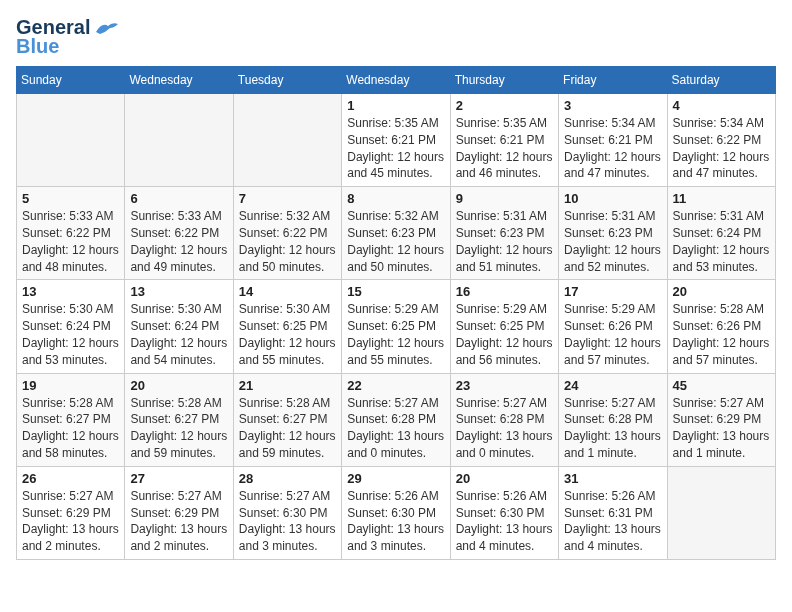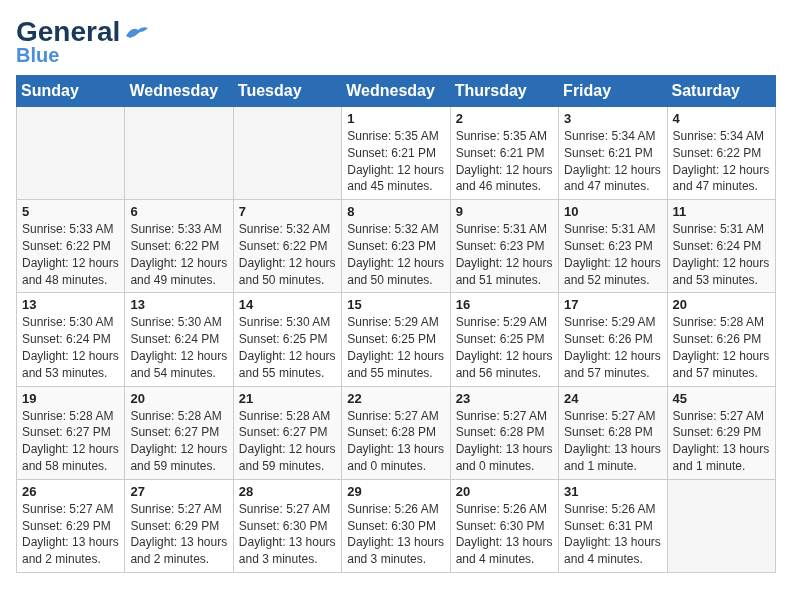--- a/index.html
+++ b/index.html
@@ -41,22 +41,22 @@
     table {
       width: 100%;
       border-collapse: collapse;
       font-size: 11px;
     }
     thead tr th {
       background: #2a6db5;
       color: #fff;
       padding: 6px 4px;
       text-align: left;
-      font-weight: bold;
-      font-size: 16px;
+      font-weight: normal;
+      font-size: 12px;
       border: 1px solid #2a6db5;
     }
     tbody tr td {
       border: 1px solid #ccc;
       vertical-align: top;
       padding: 4px 5px;
       height: 80px;
       width: calc(100% / 7);
     }
     tbody tr td.empty {
@@ -80,21 +80,21 @@
     tbody tr:nth-child(even) td:not(.empty) {
       background: #f9f9f9;
     }
   </style>
 </head>
 <body>
 
 <div class="header">
   <div class="logo">
     <div class="logo-line1">
-      <span style="font-size:28px;font-weight:bold;color:#1a3a5c;">General</span>
+      <span style="font-size:20px;font-weight:bold;color:#1a3a5c;">General</span>
       <svg width="28" height="18" viewBox="0 0 28 18" style="margin-left:2px;margin-top:2px;">
         <path d="M4,12 Q10,2 16,6 Q20,2 26,4 Q22,8 18,8 Q14,12 8,14 Z" fill="#4a90d9"></path>
       </svg>
     </div>
     <span style="font-size:20px;font-weight:bold;color:#4a90d9;margin-top:-4px;">Blue</span>
   </div>
   <div class="title-block">
     <h1></h1>
     <h2></h2>
   </div>

